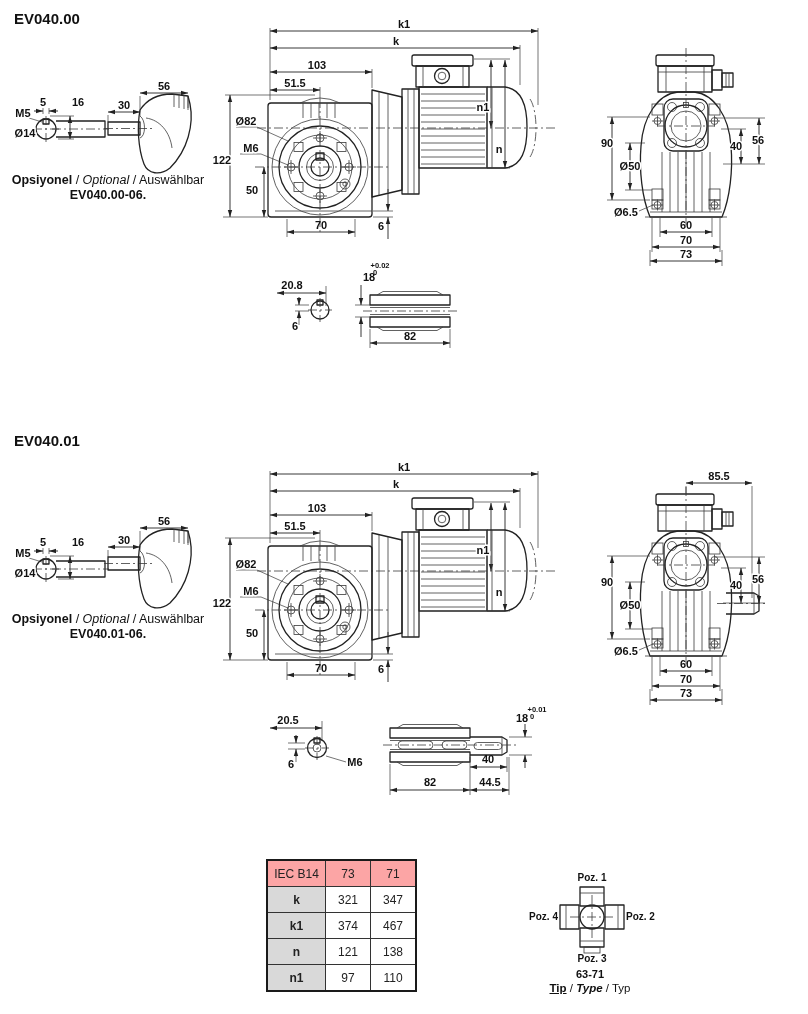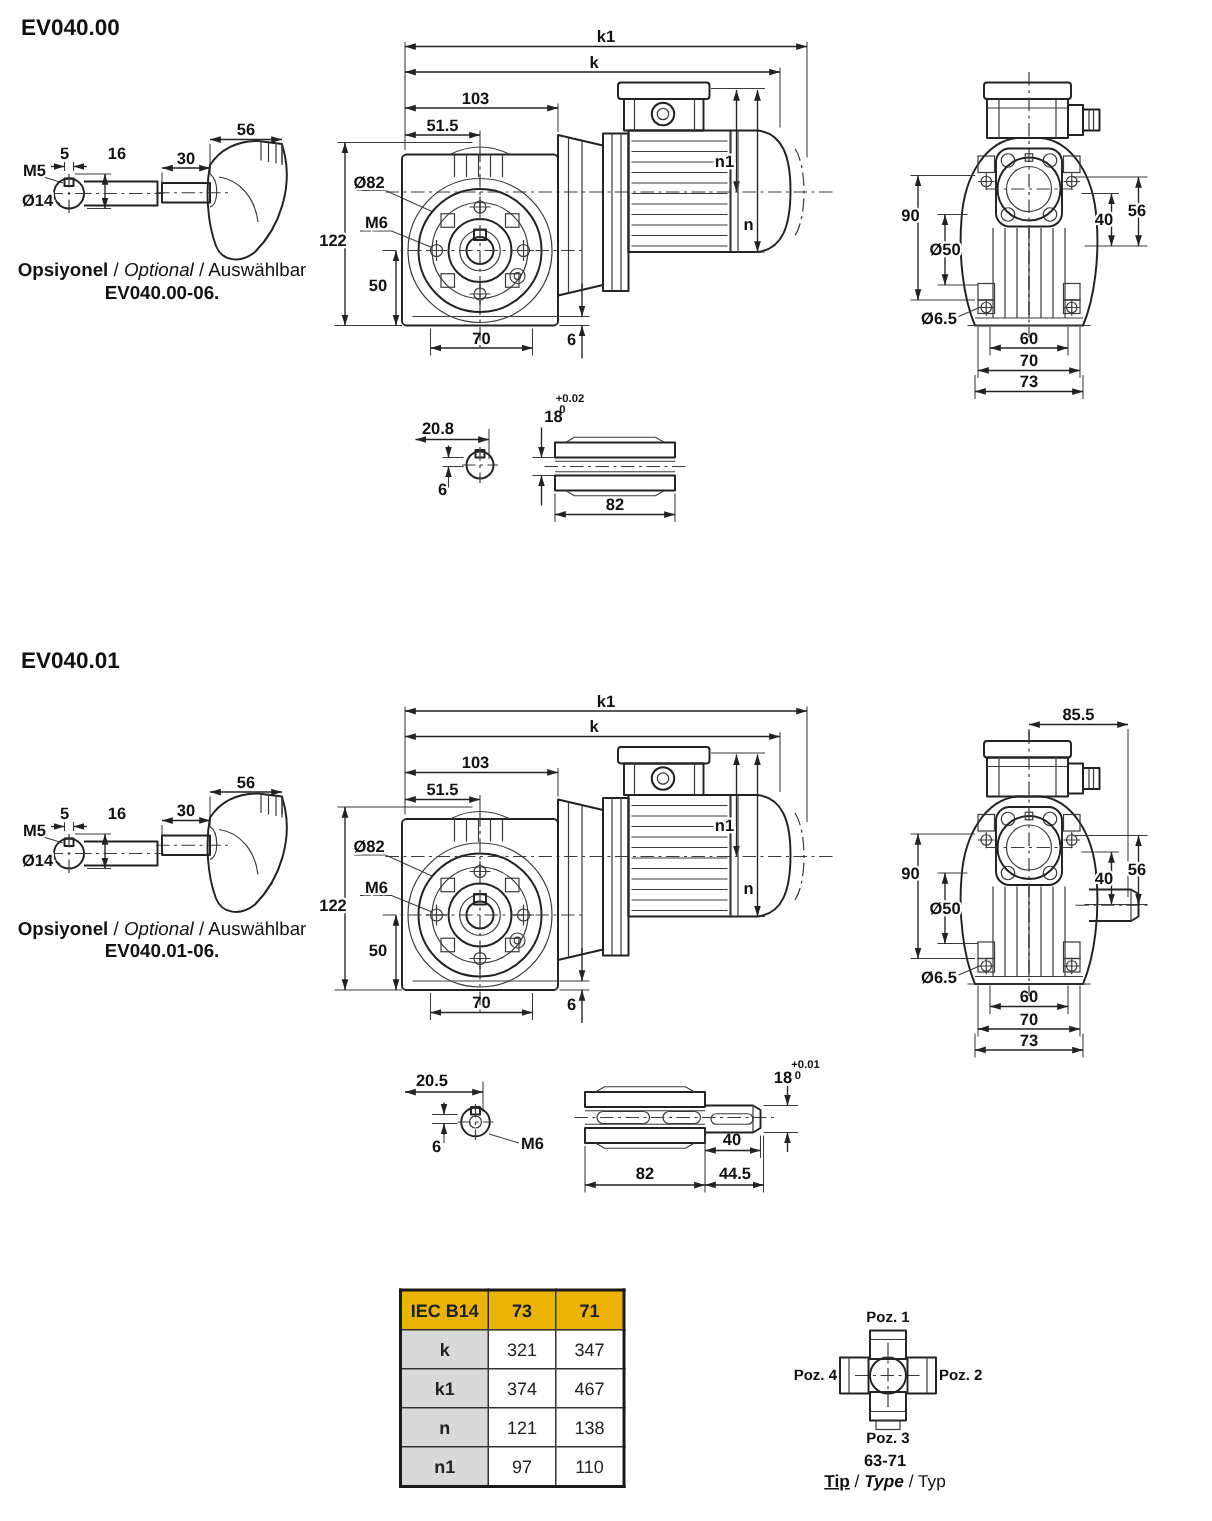--- a/index.html
+++ b/index.html
@@ -21,21 +21,21 @@
   .e{stroke:#3a3a3a;stroke-width:0.7;fill:none;}
   .d{stroke:#222;stroke-width:0.9;fill:none;marker-start:url(#arw);marker-end:url(#arw);}
   .d1{stroke:#222;stroke-width:0.9;fill:none;marker-end:url(#arw);}
   text{font:bold 11px "Liberation Sans",sans-serif;fill:#111;text-anchor:middle;}
   text.s{font:bold 7.5px "Liberation Sans",sans-serif;}
   text.hl{paint-order:stroke;stroke:#fff;stroke-width:3px;}
   
   table.spec{border-collapse:collapse;font:12px "Liberation Sans",sans-serif;color:#222;}
   table.spec td{border:1px solid #333;text-align:center;width:44px;height:25px;padding:0;}
   table.spec td.lbl{background:#d9d9d9;font-weight:bold;width:57px;}
-  table.spec tr.hdr td{background:#eab308;font-weight:bold;}
+  table.spec tr.hdr td{background:#fca5a5;font-weight:normal;}
   table.spec{border:2px solid #1a1a1a;}
   .small-center{font:bold 11px "Liberation Sans",sans-serif;text-align:center;}
   .typ-line{font:11.5px "Liberation Sans",sans-serif;text-align:center;}
   .typ-line .b{font-weight:bold;text-decoration:underline;}
   .typ-line .i{font-style:italic;font-weight:bold;}
 </style>
 </head>
 <body>
 
 <div class="page">

